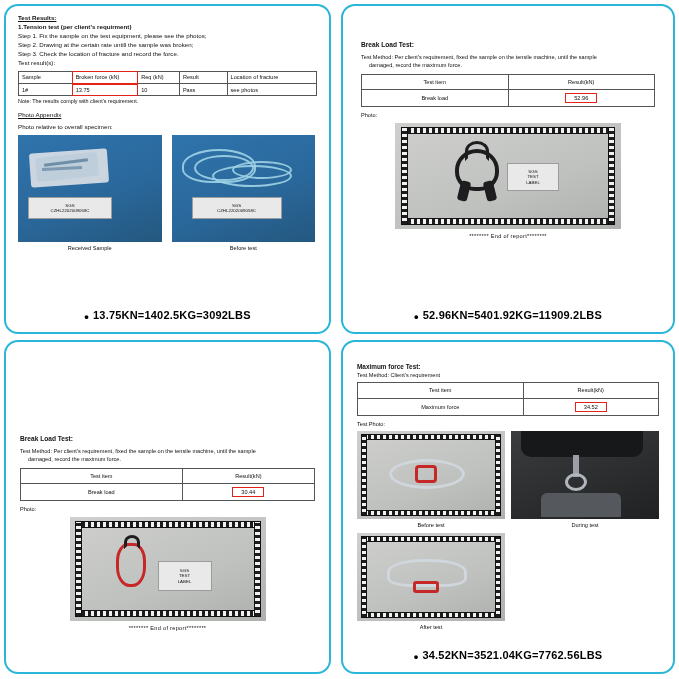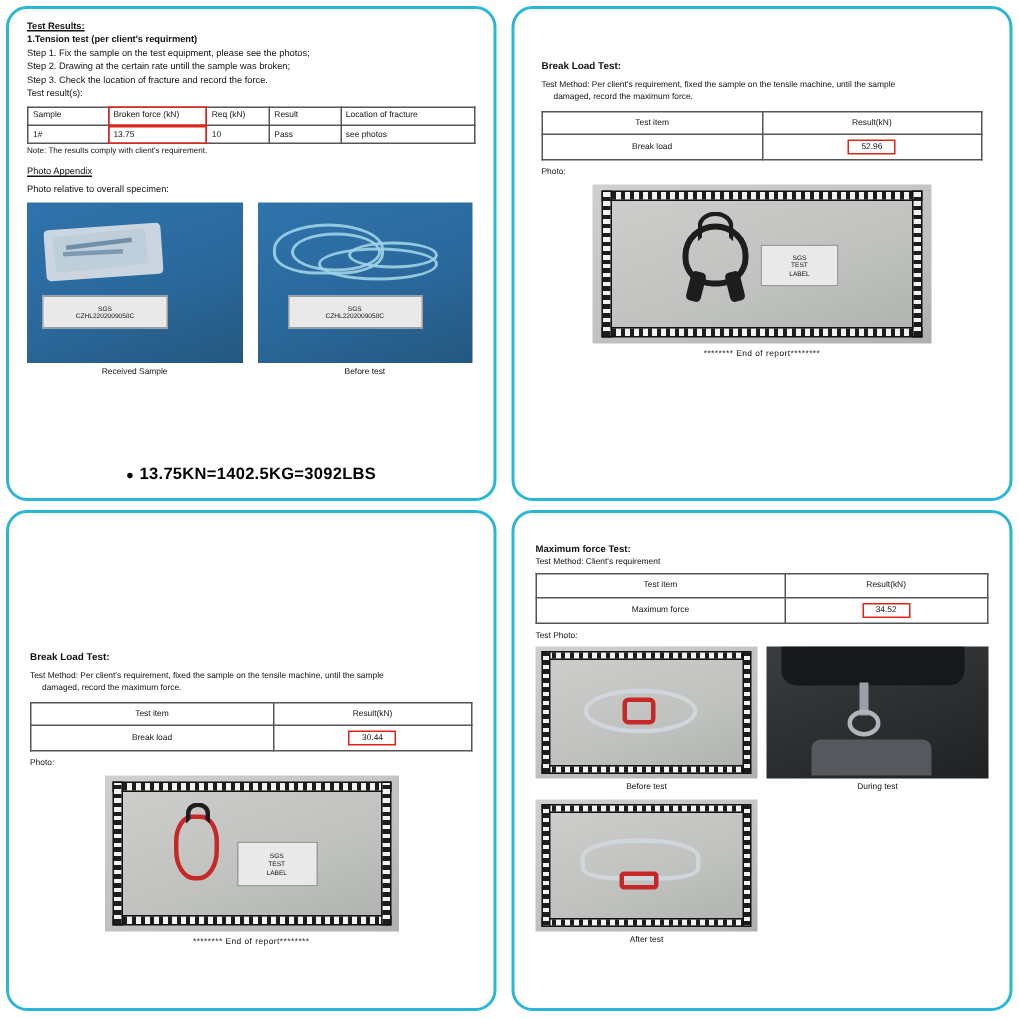--- a/index.html
+++ b/index.html
@@ -250,20 +250,23 @@
         <div class="hook" style="left:60px; top:26px; width:44px; height:42px; border-radius:50% 50% 45% 45%;"></div>
         <div class="hook" style="left:70px; top:18px; width:24px; height:20px; border-width:3px; border-radius:50% 50% 0 0; border-bottom-color:transparent;"></div>
         <div style="position:absolute; left:64px; top:58px; width:10px; height:20px; background:#1d1d1f; border-radius:3px; transform:rotate(14deg);"></div>
         <div style="position:absolute; left:90px; top:58px; width:10px; height:20px; background:#1d1d1f; border-radius:3px; transform:rotate(-14deg);"></div>
         <div class="tape" style="left:112px; top:40px; width:52px; height:28px; white-space:pre-line;">SGS
 TEST
 LABEL</div>
       </div>
       <div class="endreport">******** End of report********</div>
     </div>
+    <div class="caption">
+      <span class="bullet">•</span><span>52.96KN=5401.92KG=11909.2LBS</span>
+    </div>
   </div>
 
   <div class="quad q-bl">
     <div class="doc" style="top:84px; padding:8px 14px;">
       <div class="ttl" style="font-size:6.6px">Break Load Test:</div>
       <div class="sp3"></div>
       <div class="note">Test Method: Per client's requirement, fixed the sample on the tensile machine, until the sample</div>
       <div class="note" style="padding-left:8px">damaged, record the maximum force.</div>
       <div class="sp6"></div>
       <table class="grid ctr">
@@ -349,15 +352,18 @@
             <div class="ruler v" style="left:4px; top:3px; width:6px; height:82px;"></div>
             <div class="ruler v" style="right:4px; top:3px; width:6px; height:82px;"></div>
             <div style="position:absolute; left:30px; top:26px; width:80px; height:28px; border:3px solid #cfd6dc; border-radius:45% 45% 30% 30%;"></div>
             <div style="position:absolute; left:56px; top:48px; width:26px; height:12px; border:3px solid #c62828; border-radius:3px;"></div>
           </div>
           <div class="ph-label">After test</div>
         </div>
         <div style="width:50%"></div>
       </div>
     </div>
+    <div class="caption">
+      <span class="bullet">•</span><span>34.52KN=3521.04KG=7762.56LBS</span>
+    </div>
   </div>
 
 </div>
 
 </body></html>

